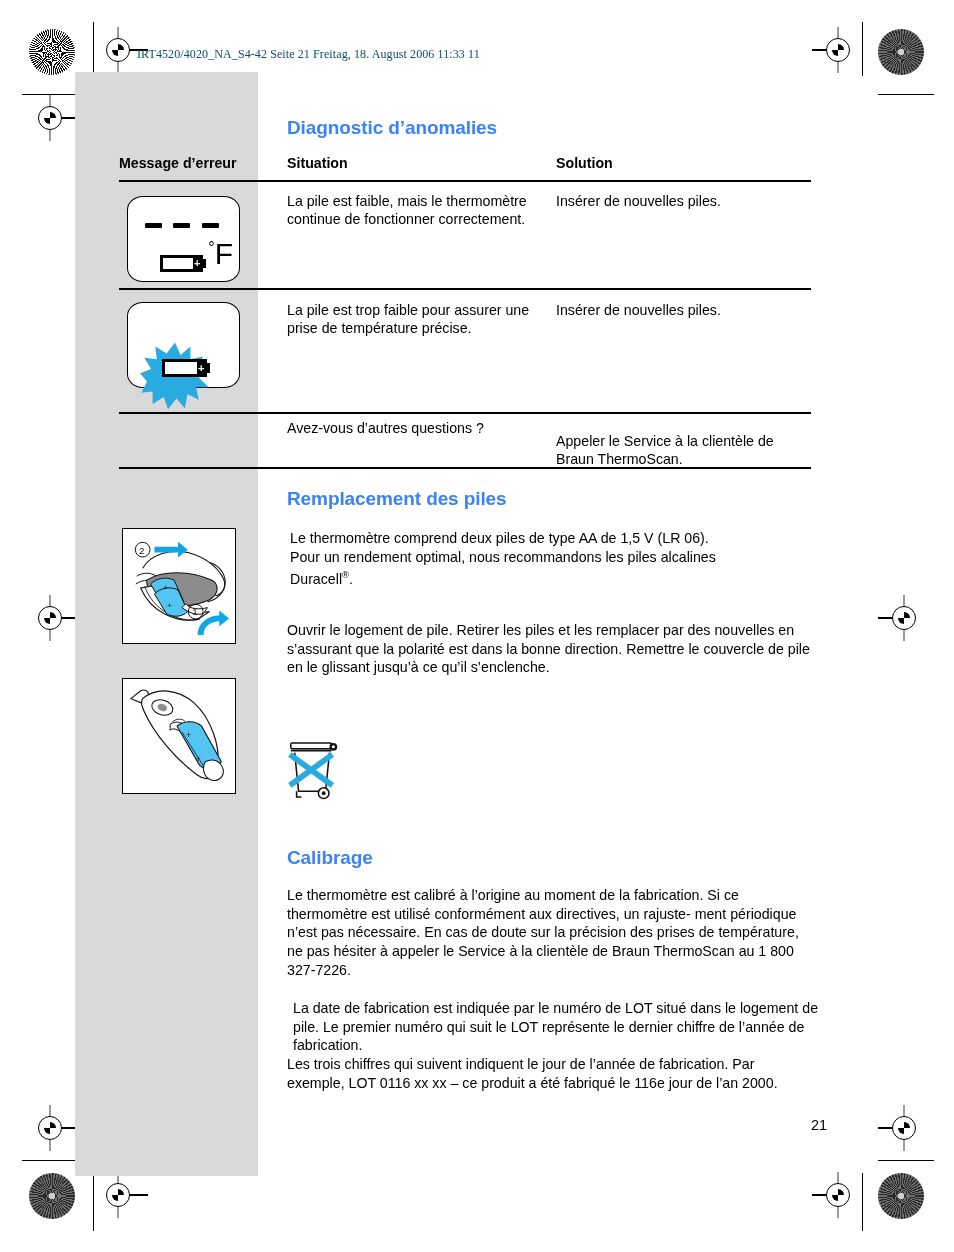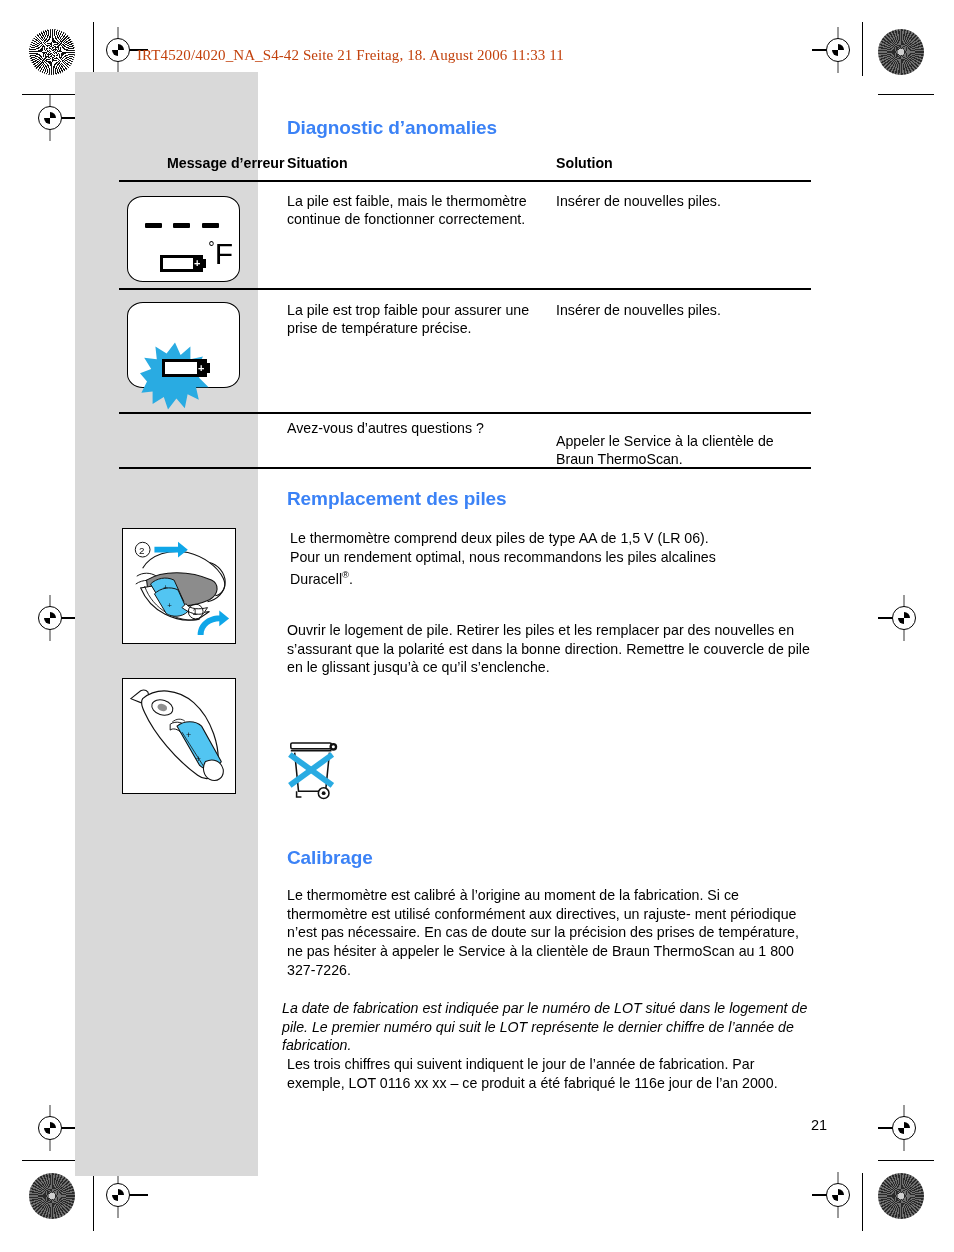--- a/index.html
+++ b/index.html
@@ -53,37 +53,37 @@
   .gray-band {
     position: absolute; left: 75px; top: 72px; width: 183px; height: 1104px;
     background: #d9d9d9;
   }
 
   .content { position: absolute; left: 0; top: 0; width: 954px; height: 1252px; }
 
   .hdr-text {
     position: absolute; left: 137px; top: 47px;
     font-family: "Liberation Serif", serif;
-    font-size: 15px; color: #c2410c; letter-spacing: 0.1px;
+    font-size: 12px; color: #0c4a6e; letter-spacing: 0.1px;
     white-space: nowrap;
     text-align: right;
   }
 
   h1.sec-title {
     position: absolute;
     font-size: 19px; font-weight: bold; color: #3b82f6;
     letter-spacing: -0.1px;
   }
   #title-diagnostic { left: 287px; top: 117px; }
   #title-remplacement { left: 287px; top: 488px; }
   #title-calibrage { left: 287px; top: 847px; }
 
   
   .tbl-head { position: absolute; font-size: 14.2px; font-weight: bold; color: #000; }
-  #th-message { left: 119px; top: 155px; margin-left: 48px; }
+  #th-message { left: 119px; top: 155px; }
   #th-situation { left: 287px; top: 155px; }
   #th-solution { left: 556px; top: 155px; }
 
   .rule { position: absolute; left: 119px; width: 692px; height: 1.6px; background: #000; }
 
   .cell {
     position: absolute; font-size: 14.2px; line-height: 18.2px; color: #000;
   }
   .cell.sit { width: 262px; }
   .cell.sol { width: 258px; }
@@ -354,20 +354,20 @@
 
       <line x1="5" y1="20" x2="49" y2="52" stroke="#29ABE2" stroke-width="6"></line>
       <line x1="49" y1="20" x2="5" y2="52" stroke="#29ABE2" stroke-width="6"></line>
     </svg>
 
 
     <h1 class="sec-title" id="title-calibrage">Calibrage</h1>
 
     <div class="body-text" style="left:287px; top:886px; width:528px;">Le thermomètre est calibré à l’origine au moment de la fabrication. Si ce thermomètre est utilisé conformément aux directives, un rajuste- ment périodique  n’est pas nécessaire. En cas de doute sur la précision des prises de température, ne pas hésiter à appeler le Service à la clientèle de Braun ThermoScan au 1 800 327-7226.</div>
 
-    <div class="body-text" style="left:282px; top:999px; width:528px;font-style:italic;">La date de fabrication est indiquée par le numéro de LOT situé dans le logement de pile. Le premier numéro qui suit le LOT représente le dernier chiffre de l’année de fabrication.</div>
+    <div class="body-text" style="left:293px; top:999px; width:528px;">La date de fabrication est indiquée par le numéro de LOT situé dans le logement de pile. Le premier numéro qui suit le LOT représente le dernier chiffre de l’année de fabrication.</div>
 
     <div class="body-text" style="left:287px; top:1055px; width:528px;">Les trois chiffres qui suivent indiquent le jour de l’année de fabrication. Par exemple, LOT 0116 xx xx – ce produit a été fabriqué le 116e jour de l’an 2000.</div>
 
     <div id="page-num">21</div>
 
   </div>
 </div>
 
 </body></html>

